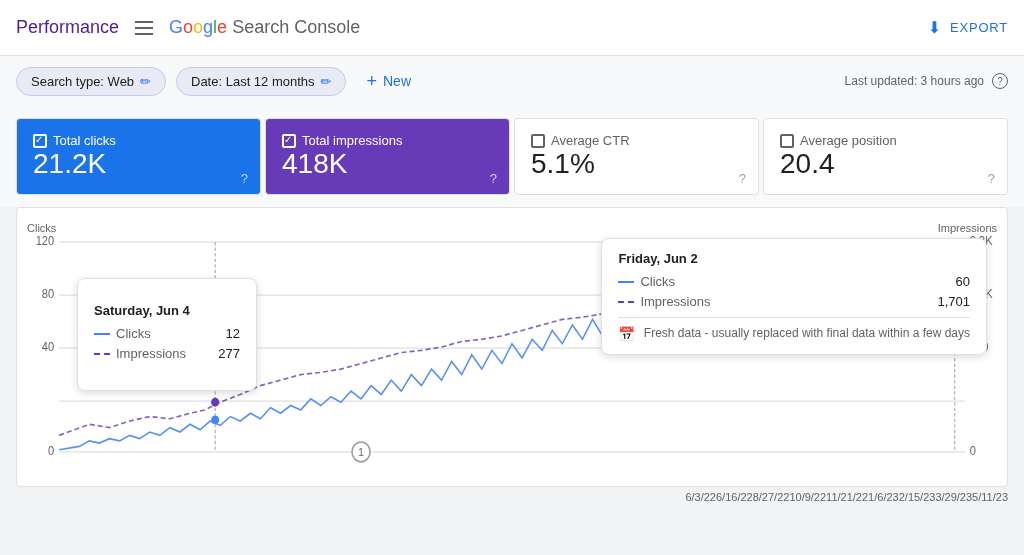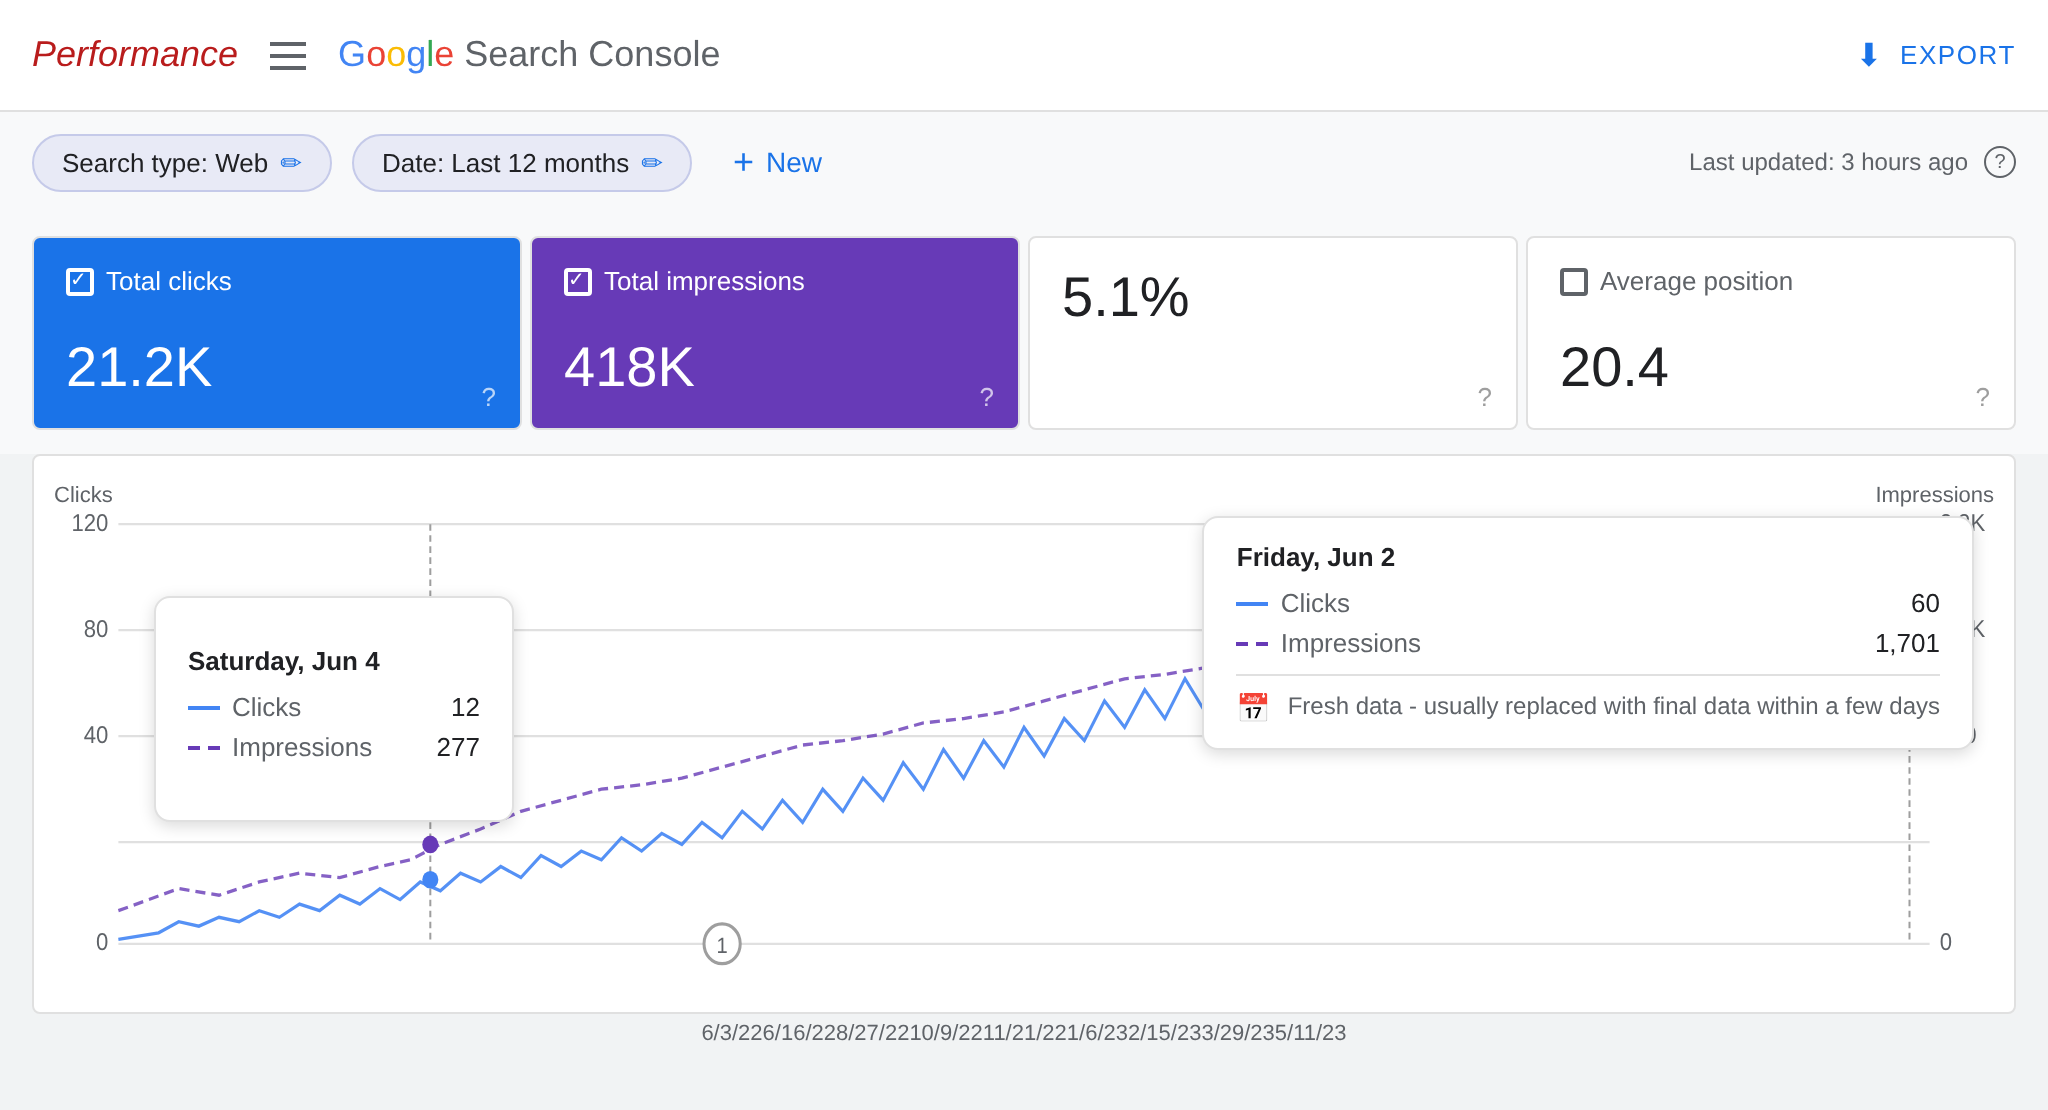--- a/index.html
+++ b/index.html
@@ -2,21 +2,21 @@
 <html><head>
   <meta charset="utf-8">
   <style>
     * { box-sizing: border-box; margin: 0; padding: 0; }
     body { font-family: 'Google Sans', Arial, sans-serif; background: #f8f9fa; color: #202124; font-size: 14px; }
     
     .app-container { width: 1024px; height: 555px; background: #f1f3f4; overflow: hidden; }
     
     
     .header { display: flex; align-items: center; padding: 10px 16px; background: #fff; border-bottom: 1px solid #e0e0e0; height: 56px; }
-    .header-title { font-size: 18px; font-weight: 500; color: #b91c1c; margin-right: 16px; font-style: italic; }
+    .header-title { font-size: 18px; font-weight: 500; color: #4c1d95; margin-right: 16px; }
     .hamburger { display: flex; flex-direction: column; gap: 4px; cursor: pointer; margin-right: 16px; }
     .hamburger span { display: block; width: 18px; height: 2px; background: #5f6368; }
     .google-logo { display: flex; align-items: center; margin-right: 6px; }
     .logo-text { font-size: 18px; font-weight: 400; }
     .logo-G { color: #4285f4; }
     .logo-o1 { color: #ea4335; }
     .logo-o2 { color: #fbbc04; }
     .logo-g { color: #4285f4; }
     .logo-l { color: #34a853; }
     .logo-e { color: #ea4335; }
@@ -30,21 +30,21 @@
     .filter-chip .edit-icon { color: #1a73e8; font-size: 13px; }
     .new-btn { display: flex; align-items: center; gap: 6px; color: #1a73e8; font-size: 14px; font-weight: 500; cursor: pointer; padding: 6px 10px; }
     .last-updated { margin-left: auto; font-size: 12px; color: #5f6368; display: flex; align-items: center; gap: 8px; }
     .info-icon { width: 16px; height: 16px; border-radius: 50%; border: 1px solid #5f6368; display: inline-flex; align-items: center; justify-content: center; font-size: 10px; color: #5f6368; cursor: pointer; }
     
     
     .metrics-row { display: flex; gap: 0; padding: 12px 16px; background: #f8f9fa; }
     .metric-card { flex: 1; padding: 14px 16px; background: #fff; border: 1px solid #e0e0e0; border-radius: 4px; margin-right: 4px; position: relative; }
     .metric-card.active-blue { background: #1a73e8; color: #fff; }
     .metric-card.active-purple { background: #673ab7; color: #fff; }
-    .metric-label { font-size: 13px; font-weight: 500; display: flex; align-items: center; gap: 6px; margin-bottom: 20px; }
+    .metric-label { font-size: 13px; font-weight: 500; display: flex; align-items: center; gap: 6px; margin-bottom: 0; }
     .metric-value { font-size: 28px; font-weight: 400; }
     .metric-checkbox { width: 14px; height: 14px; border: 2px solid #fff; background: transparent; display: inline-block; border-radius: 2px; position: relative; }
     .metric-checkbox.checked::after { content: '✓'; font-size: 10px; color: #fff; position: absolute; top: -2px; left: 0; }
     .metric-checkbox-outline { width: 14px; height: 14px; border: 2px solid #5f6368; background: transparent; display: inline-block; border-radius: 2px; }
     .metric-help { position: absolute; bottom: 8px; right: 12px; color: rgba(255,255,255,0.7); font-size: 13px; cursor: pointer; }
     .metric-help-gray { position: absolute; bottom: 8px; right: 12px; color: #9e9e9e; font-size: 13px; cursor: pointer; }
     
     
     .chart-area { background: #fff; margin: 0 16px; border: 1px solid #e0e0e0; border-radius: 4px; padding: 12px; position: relative; height: 280px; overflow: hidden; }
     .chart-y-label-left { position: absolute; top: 14px; left: 10px; font-size: 11px; color: #5f6368; }
@@ -58,21 +58,21 @@
     .tooltip-row { display: flex; align-items: center; justify-content: space-between; gap: 16px; margin-bottom: 5px; font-size: 13px; }
     .tooltip-legend { display: flex; align-items: center; gap: 6px; color: #5f6368; }
     .legend-line { width: 16px; height: 2px; display: inline-block; }
     .legend-line-blue { background: #4285f4; }
     .tooltip-value { font-weight: 500; color: #202124; }
     .tooltip-divider { border: none; border-top: 1px solid #e0e0e0; margin: 8px 0; }
     .tooltip-fresh { display: flex; align-items: flex-start; gap: 8px; font-size: 12px; color: #5f6368; margin-top: 6px; }
     .calendar-icon { font-size: 14px; }
     
     
-    .x-axis { display: flex; justify-content: center; padding: 4px 16px 0; font-size: 11px; color: #5f6368; }
+    .x-axis { display: flex; justify-content: flex-end; padding: 4px 16px 0; font-size: 11px; color: #5f6368; }
   </style>
 </head>
 <body>
 
 <div class="app-container">
 
   <div class="header">
     <span class="header-title">Performance</span>
     <div class="hamburger">
       <span></span>
@@ -121,20 +121,24 @@
     </div>
     <div class="metric-card active-purple">
       <div class="metric-label">
         <span class="metric-checkbox checked"></span>
         <span>Total impressions</span>
       </div>
       <div class="metric-value">418K</div>
       <span class="metric-help">?</span>
     </div>
     <div class="metric-card">
+      <div class="metric-label" style="color:#5f6368;">
+        <span class="metric-checkbox-outline"></span>
+        <span>Average CTR</span>
+      </div>
       <div class="metric-value">5.1%</div>
       <span class="metric-help-gray">?</span>
     </div>
     <div class="metric-card" style="margin-right:0;">
       <div class="metric-label" style="color:#5f6368;">
         <span class="metric-checkbox-outline"></span>
         <span>Average position</span>
       </div>
       <div class="metric-value">20.4</div>
       <span class="metric-help-gray">?</span>

